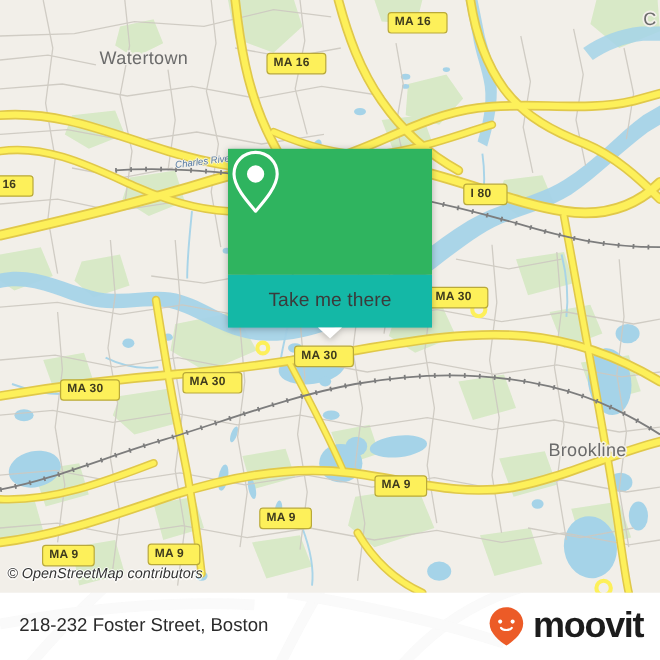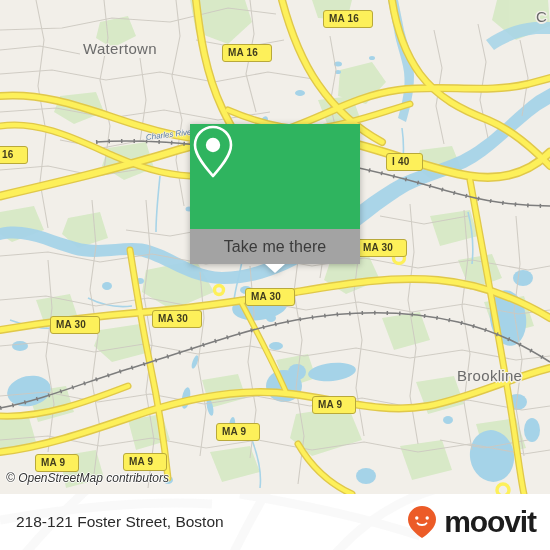--- a/index.html
+++ b/index.html
@@ -65,22 +65,22 @@
     filter:drop-shadow(0 1px 3px rgba(0,0,0,0.28));
   }
   .card-top{
     height:105px;width:100%;
     background:#2fb45f;
     display:flex;align-items:center;justify-content:center;
     box-sizing:border-box;
   }
   .card-bottom{
     position:relative;
-    height:35px;width:100%;
-    background:#a3a3a3;
+    height:44px;width:100%;
+    background:#14b8a6;
     display:flex;align-items:center;justify-content:center;
     box-sizing:border-box;
   }
   .card-label{
     font-size:16px;color:#3b3b3b;
     font-family:"Liberation Sans", sans-serif;
     letter-spacing:.1px;
   }
   .card-pointer{
     position:absolute;left:50%;top:100%;
@@ -355,21 +355,21 @@
 
     <div class="place-label place-watertown">Watertown</div>
     <div class="place-label place-brookline">Brookline</div>
     <div class="place-label place-cut">C</div>
     <div class="river-label">Charles River</div>
 
     <div id="shield-layer">
         <div class="shield" style="left: 222px; top: 44px;">MA 16</div>
         <div class="shield" style="left: 323px; top: 10px;">MA 16</div>
         <div class="shield" style="left: -4px; top: 146px;">16</div>
-        <div class="shield" style="left: 386px; top: 153px;">I 40</div>
+        <div class="shield" style="left: 386px; top: 153px;">I 80</div>
         <div class="shield" style="left: 357px; top: 239px;">MA 30</div>
         <div class="shield" style="left: 245px; top: 288px;">MA 30</div>
         <div class="shield" style="left: 152px; top: 310px;">MA 30</div>
         <div class="shield" style="left: 50px; top: 316px;">MA 30</div>
         <div class="shield" style="left: 312px; top: 396px;">MA 9</div>
         <div class="shield" style="left: 216px; top: 423px;">MA 9</div>
         <div class="shield" style="left: 123px; top: 453px;">MA 9</div>
         <div class="shield" style="left: 35px; top: 454px;">MA 9</div>
       </div>
 
@@ -393,21 +393,21 @@
     <svg class="footer-watermark" width="550" height="550" viewBox="0 0 550 550">
       <g fill="none" stroke="#9a9a9a" stroke-width="9">
         <path d="M20,560 C60,510 110,470 150,430"></path>
         <path d="M230,560 C250,520 270,480 300,448"></path>
         <path d="M330,560 C360,524 396,500 440,488"></path>
         <path d="M0,520 C70,508 140,500 212,504"></path>
         <path d="M240,494 C300,504 360,516 420,536"></path>
       </g>
     </svg>
     <div class="footer-inner">
-      <div class="address">218-121 Foster Street, Boston</div>
+      <div class="address">218-232 Foster Street, Boston</div>
       <div class="brand">
         <svg class="brand-mark" width="30" height="34" viewBox="0 0 30 34">
           <path d="M15 1 C7.3 1 1 7.1 1 14.6 C1 22.6 9.3 29.4 15 33 C20.7 29.4 29 22.6 29 14.6 C29 7.1 22.7 1 15 1 Z" fill="#ec5b27"></path>
           <circle cx="9.8" cy="13" r="1.7" fill="#ffffff"></circle>
           <circle cx="20.2" cy="13" r="1.7" fill="#ffffff"></circle>
           <path d="M10.5 18.2 C12.2 20.6 17.8 20.6 19.5 18.2" fill="none" stroke="#ffffff" stroke-width="1.8" stroke-linecap="round"></path>
         </svg>
         <span class="brand-word">moovit</span>
       </div>
     </div>

